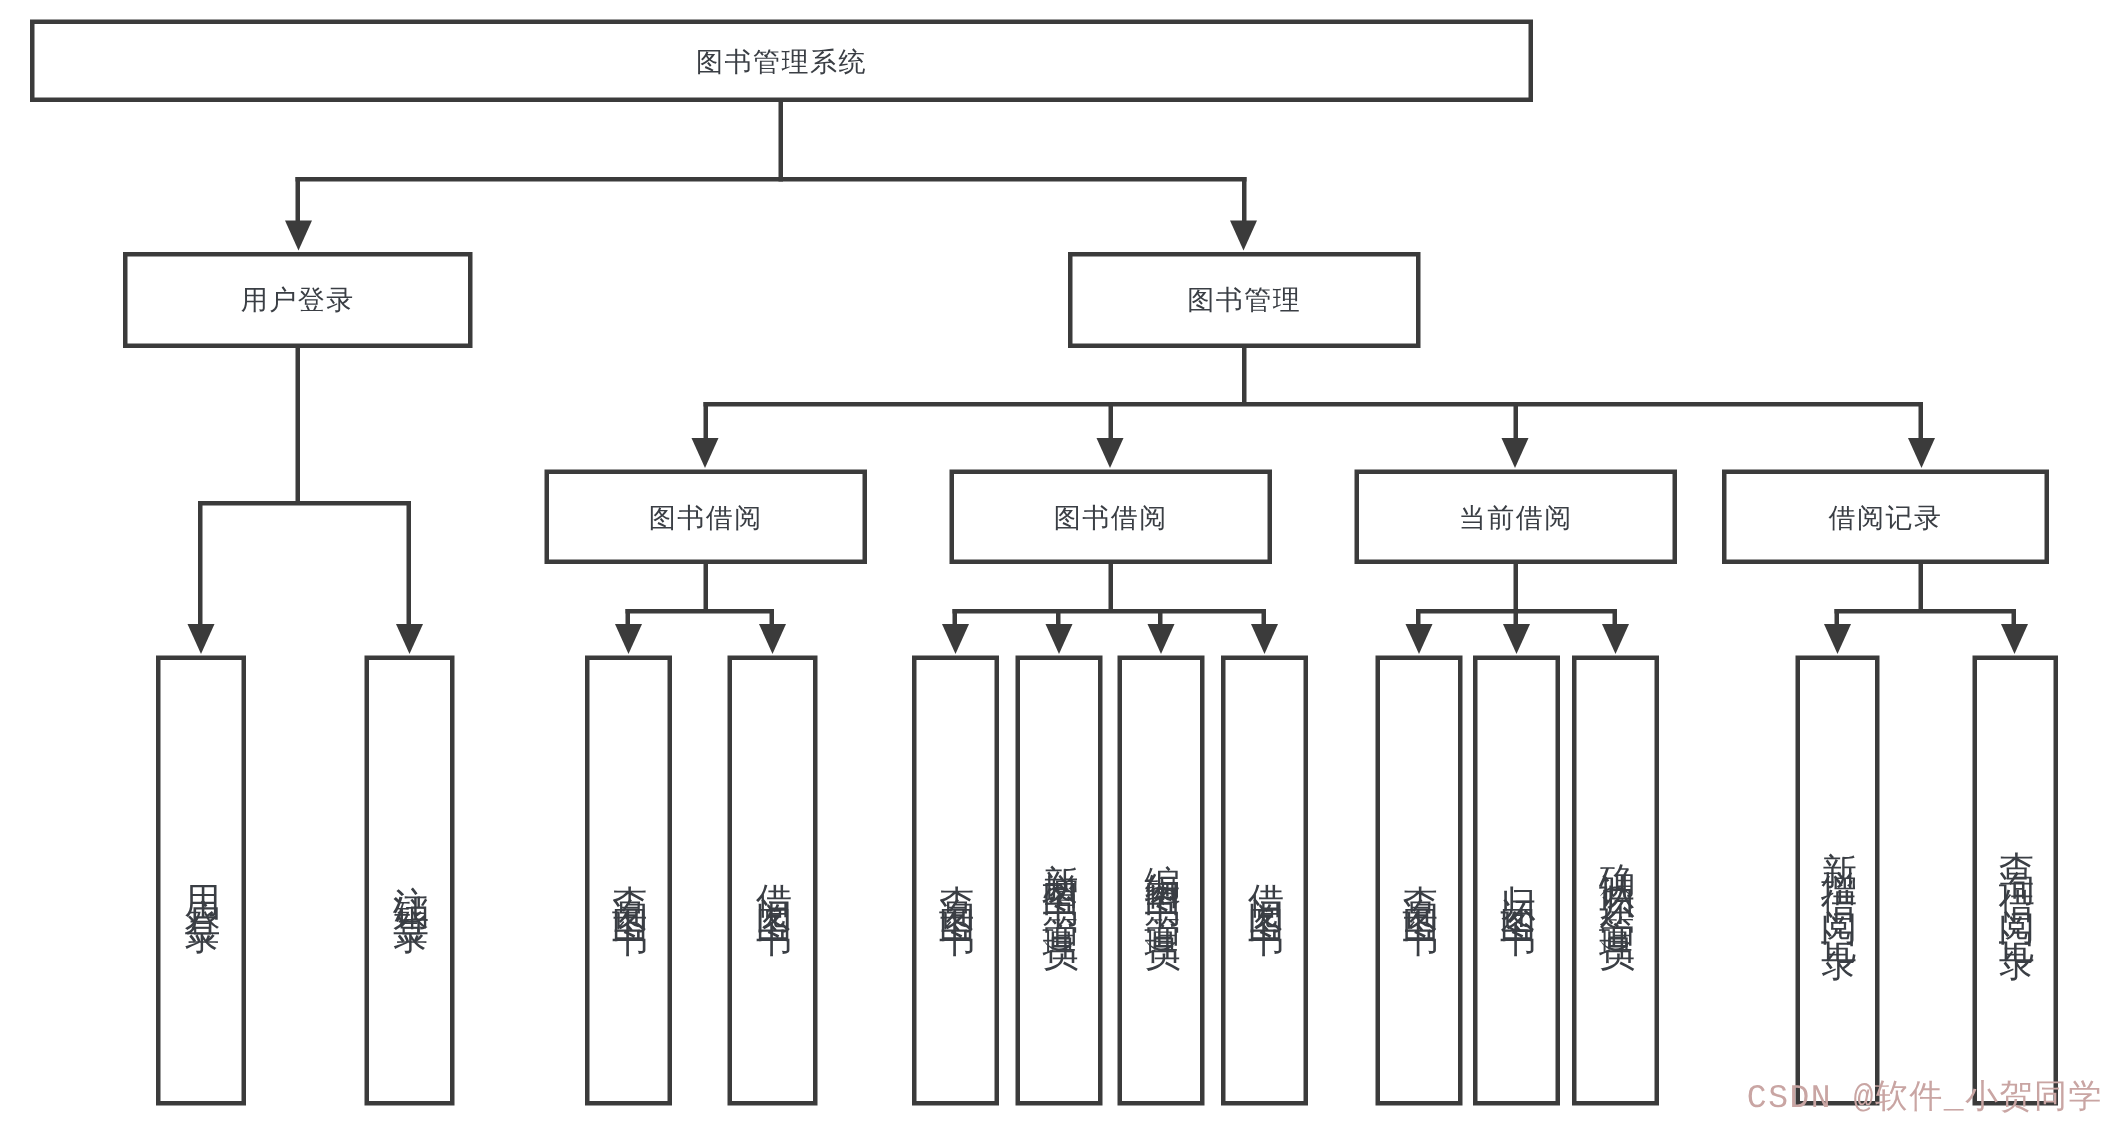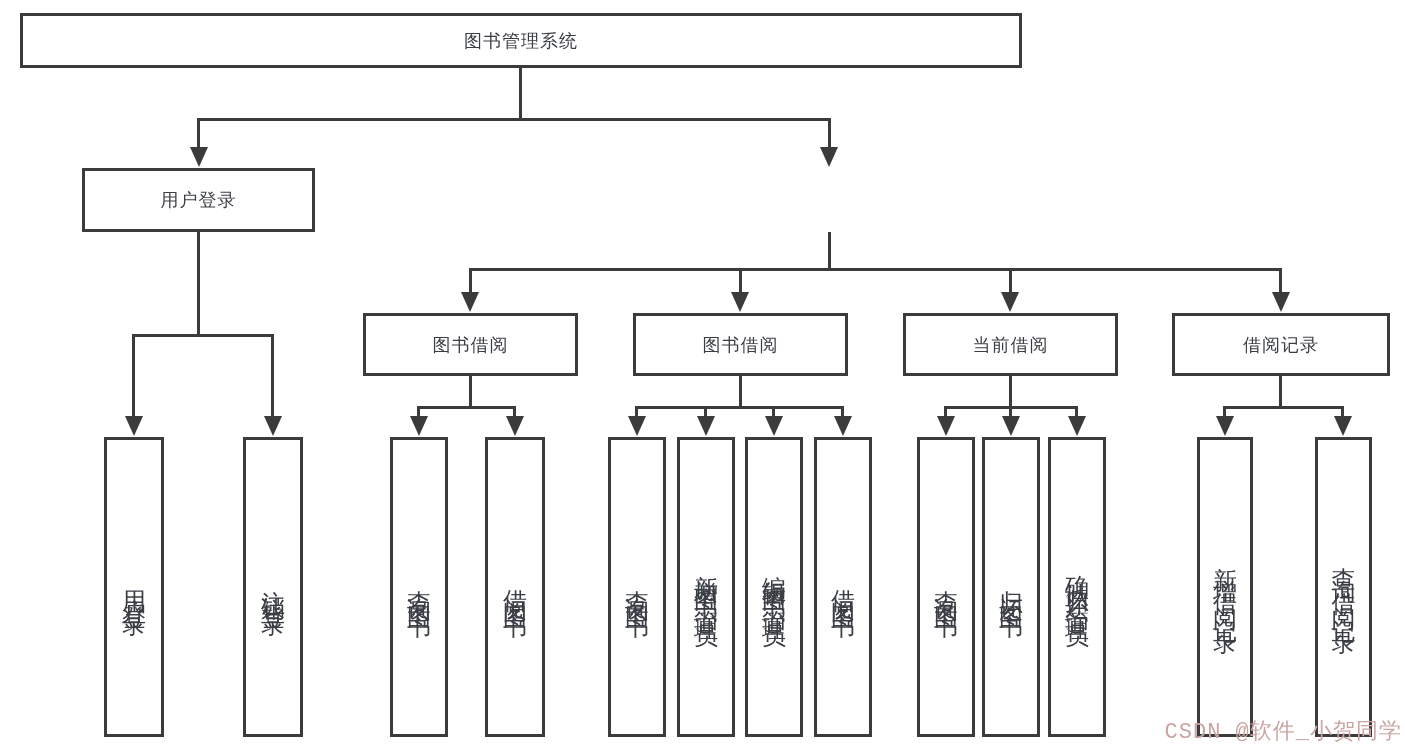--- a/index.html
+++ b/index.html
@@ -64,31 +64,34 @@
 
 <div class="canvas">
 
   <div class="box hbox" style="left:20px;top:13px;width:1002px;height:55px">
     <span>图书管理系统</span>
   </div>
 
   <div class="box hbox" style="left:82px;top:168px;width:233px;height:64px">
     <span>用户登录</span>
   </div>
+  <div class="box hbox" style="left:712px;top:168px;width:235px;height:64px">
+    <span>图书管理</span>
+  </div>
 
   <div class="box hbox" style="left:363px;top:313px;width:215px;height:63px">
     <span>图书借阅</span>
   </div>
   <div class="box hbox" style="left:903px;top:313px;width:215px;height:63px">
     <span>当前借阅</span>
   </div>
   <div class="box hbox" style="left:633px;top:313px;width:215px;height:63px">
     <span>图书借阅</span>
   </div>
-  <div class="box hbox" style="left:1172px;top:313px;width:218px;height:63px">
+  <div class="box hbox" style="left:1148px;top:313px;width:218px;height:63px">
     <span>借阅记录</span>
   </div>
 
   <div class="box vbox" style="left:104px;top:437px;width:60px;height:300px">
     <span class="vtext vs">用户登录</span>
   </div>
   <div class="box vbox" style="left:243px;top:437px;width:60px;height:300px">
     <span class="vtext vs">注销登录</span>
   </div>
 

